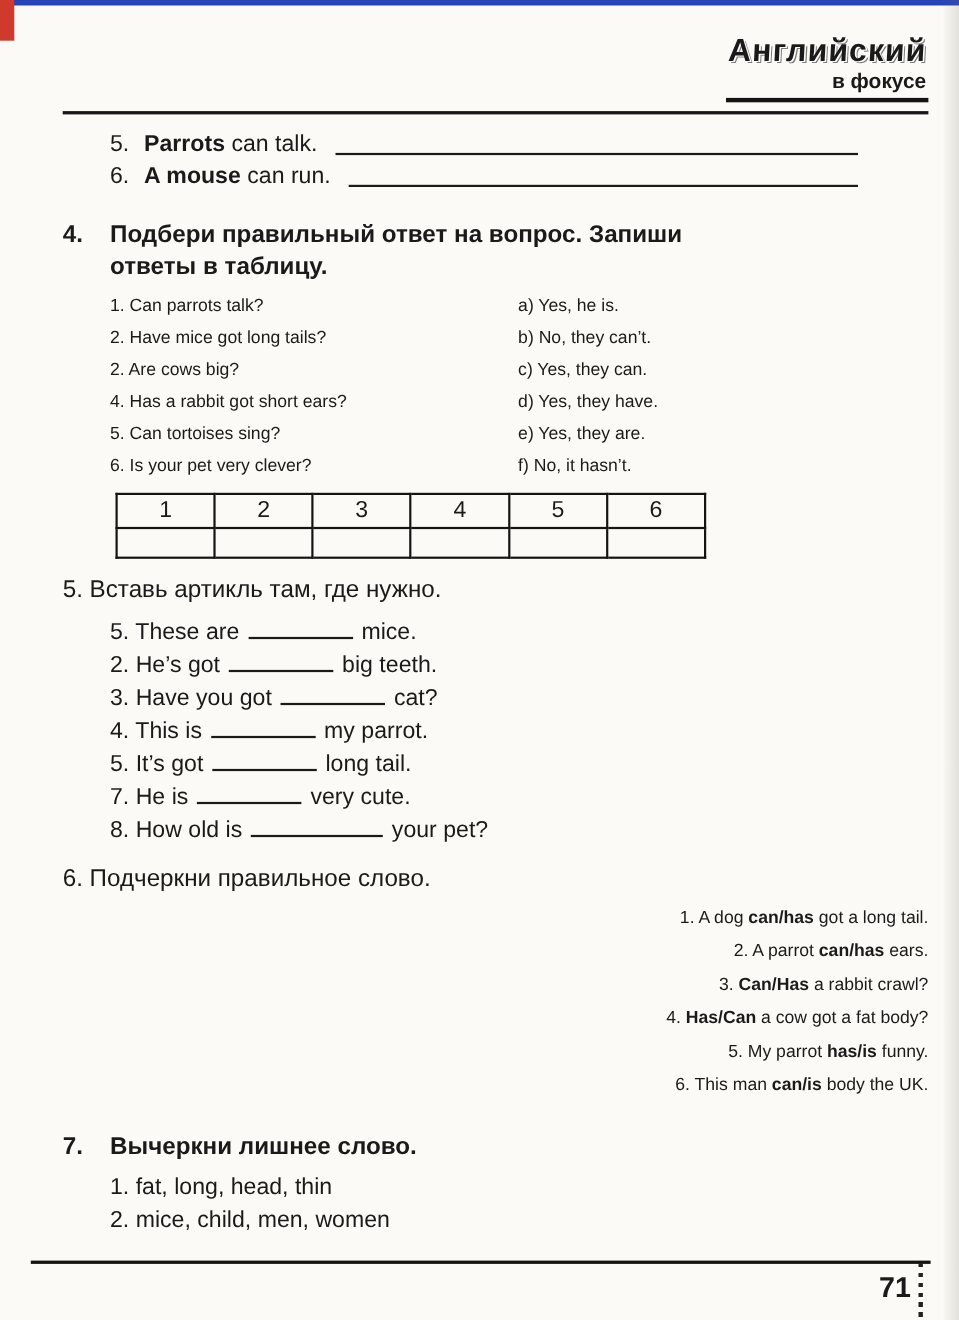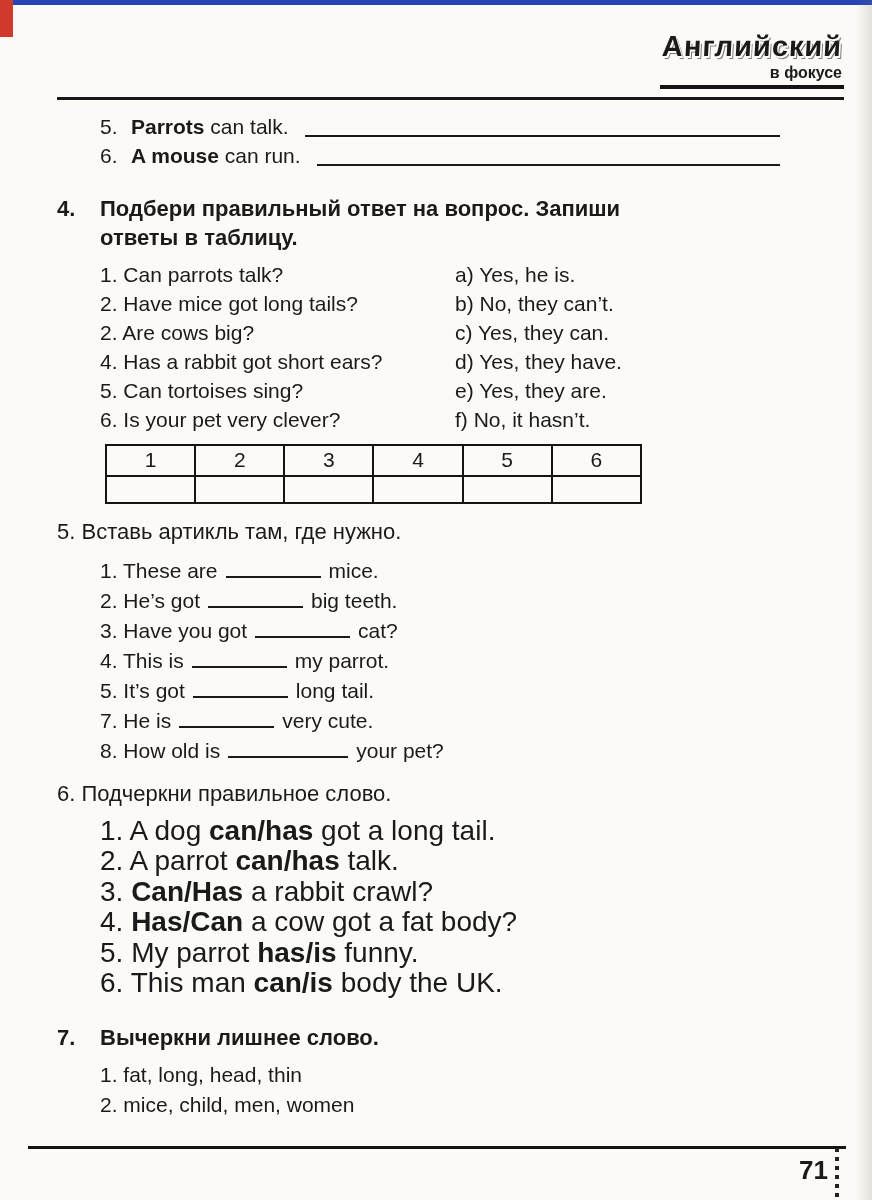--- a/index.html
+++ b/index.html
@@ -14,53 +14,53 @@
   .corner-mark { position: absolute; top: 0; left: 0; width: 13px; height: 37px; background: #cf3a2c; }
   .edge-shade { position: absolute; top: 0; right: 0; width: 16px; height: 100%;
     background: linear-gradient(to right, rgba(120,110,95,0), rgba(120,110,95,0.18)); }
   .content { position: absolute; left: 57px; top: 0; width: 787px; }
 
   .logo { margin: 30px 0 0 auto; width: max-content; text-align: right;
     border-bottom: 4px solid #141414; padding: 0 2px 3px; }
   .logo-title { display: block; font-size: 29px; font-weight: 800; letter-spacing: 1px;
     transform: skewX(-3deg);
     text-shadow: 1.5px 1.5px 0 #ffffff, 2.5px 2.5px 0 rgba(20,20,20,0.55); }
-  .logo-sub { display: block; font-size: 16px; font-weight: 700; margin-top: 1px; }
+  .logo-sub { display: block; font-size: 19px; font-weight: 700; margin-top: 1px; }
   .header-rule { height: 2.5px; background: #17171a; margin-top: 8px; }
 
   .prev-block { margin-top: 12px; }
   .prev-item { display: flex; align-items: baseline; font-size: 21px; line-height: 29px;
     padding-left: 43px; padding-right: 64px; }
   .prev-item .num { width: 31px; flex-shrink: 0; }
   .prev-item b { font-weight: 700; }
   .blank { border-bottom: 2px solid #1a1a1a; }
   .prev-item .blank { flex: 1; margin-left: 16px; height: 3px; align-self: flex-end; margin-bottom: 4px; }
 
   .ex-heading { display: flex; margin-top: 24px; font-size: 22px; font-weight: 700; line-height: 29px; }
   .ex-num { width: 43px; flex-shrink: 0; }
   .ex-title { max-width: 600px; }
 
   .qa-block { margin-top: 8px; }
-  .qa-row { display: flex; padding-left: 43px; font-size: 21px; line-height: 29px; }
+  .qa-row { display: flex; padding-left: 43px; font-size: 16px; line-height: 29px; gap: 16px; }
   .qa-row .q { width: 355px; flex-shrink: 0; }
 
   .ans-table { border-collapse: collapse; table-layout: fixed; width: 537px; margin: 10px 0 0 48px; }
   .ans-table td { border: 2px solid #141414; text-align: center; font-size: 21px; padding: 0; }
   .ans-table tr.hdr td { height: 31px; }
   .ans-table tr.empty td { height: 27px; }
 
   .section-title { margin-top: 14px; font-size: 22px; font-weight: 400; line-height: 28px; }
 
   .fill-block { margin-top: 10px; }
   .fill-item { padding-left: 43px; font-size: 21px; line-height: 30px; }
   .fill-item .blank { display: inline-block; width: 95px; height: 4px; margin: 0 8px; }
   .fill-item .blank.w2 { width: 120px; }
 
   .choice-block { margin-top: 8px; }
-  .choice-item { padding-left: 43px; font-size: 28px; line-height: 30.5px; }
+  .choice-item { padding-left: 43px; font-size: 16px; line-height: 30.5px; text-align: right; }
   .choice-item b { font-weight: 700; }
 
   .plain-block { margin-top: 8px; }
   .plain-item { padding-left: 43px; font-size: 21px; line-height: 30px; }
 
   .footer-rule { position: absolute; left: 28px; right: 26px; bottom: 51px; height: 3px; background: #141414; }
   .page-number { position: absolute; right: 44px; bottom: 14px; font-size: 26px; font-weight: 700; }
   .perforation { position: absolute; right: 33px; bottom: 0; width: 4px; height: 52px;
     background: repeating-linear-gradient(to bottom, #222 0 4px, transparent 4px 9px); }
 </style>
@@ -143,34 +143,34 @@
         <td></td>
         <td></td>
         <td></td>
       </tr>
     </tbody>
       </table>
 
     <div class="section-title">5. Вставь артикль там, где нужно.</div>
 
     <div class="fill-block">
-      <div class="fill-item"><span>1. These are</span><span class="blank"></span><span>mice.</span></div>
+      <div class="fill-item"><span>5. These are</span><span class="blank"></span><span>mice.</span></div>
       <div class="fill-item"><span>2. He’s got</span><span class="blank"></span><span>big teeth.</span></div>
       <div class="fill-item"><span>3. Have you got</span><span class="blank"></span><span>cat?</span></div>
       <div class="fill-item"><span>4. This is</span><span class="blank"></span><span>my parrot.</span></div>
       <div class="fill-item"><span>5. It’s got</span><span class="blank"></span><span>long tail.</span></div>
       <div class="fill-item"><span>7. He is</span><span class="blank"></span><span>very cute.</span></div>
       <div class="fill-item"><span>8. How old is</span><span class="blank w2"></span><span>your pet?</span></div>
     </div>
 
     <div class="section-title">6. Подчеркни правильное слово.</div>
 
     <div class="choice-block">
       <div class="choice-item"><span>1. A dog </span><b>can/has</b><span> got a long tail.</span></div>
-      <div class="choice-item"><span>2. A parrot </span><b>can/has</b><span> talk.</span></div>
+      <div class="choice-item"><span>2. A parrot </span><b>can/has</b><span> ears.</span></div>
       <div class="choice-item"><span>3. </span><b>Can/Has</b><span> a rabbit crawl?</span></div>
       <div class="choice-item"><span>4. </span><b>Has/Can</b><span> a cow got a fat body?</span></div>
       <div class="choice-item"><span>5. My parrot </span><b>has/is</b><span> funny.</span></div>
       <div class="choice-item"><span>6. This man </span><b>can/is</b><span> body the UK.</span></div>
     </div>
 
     <div class="ex-heading">
       <span class="ex-num">7.</span>
       <span class="ex-title">Вычеркни лишнее слово.</span>
     </div>

